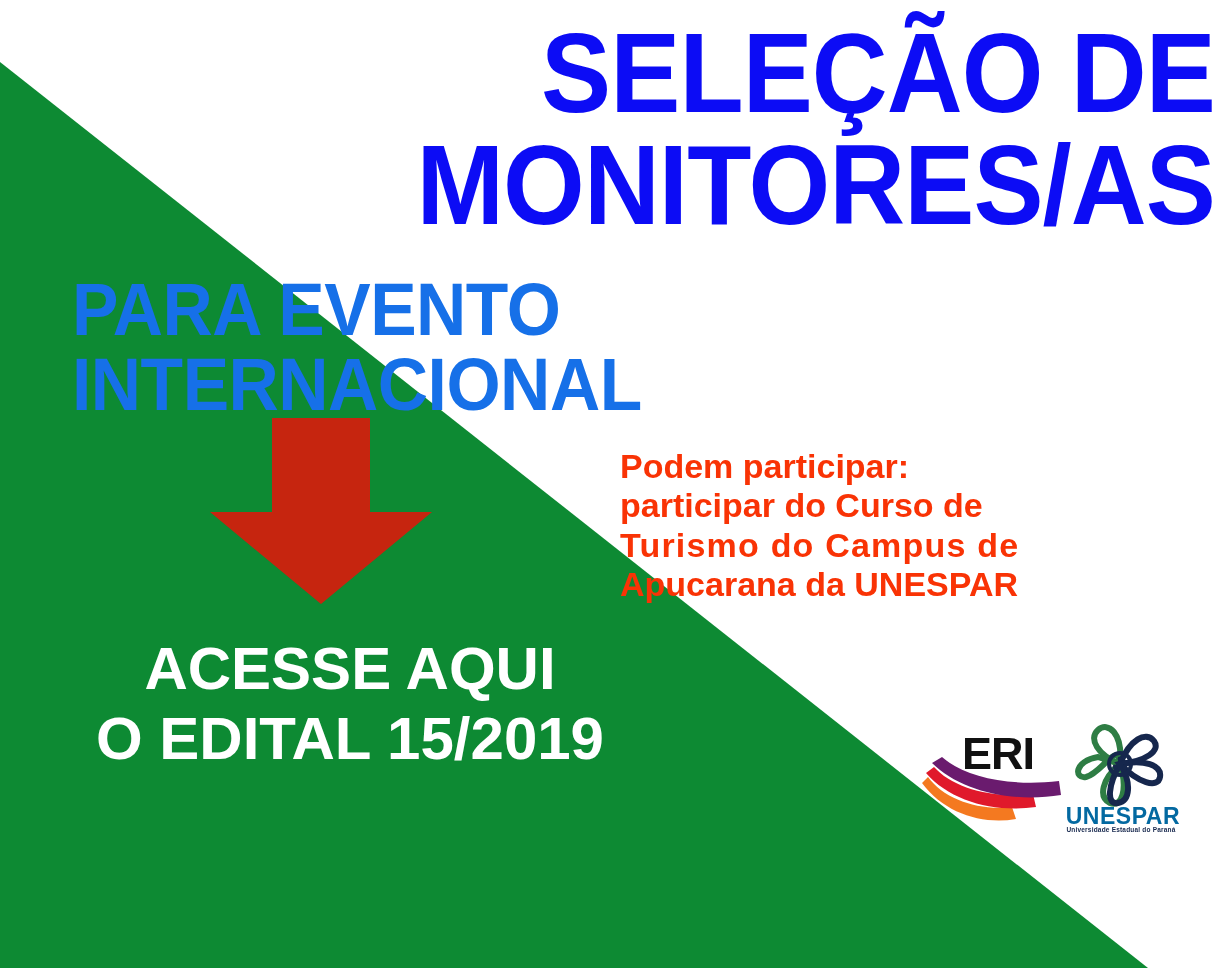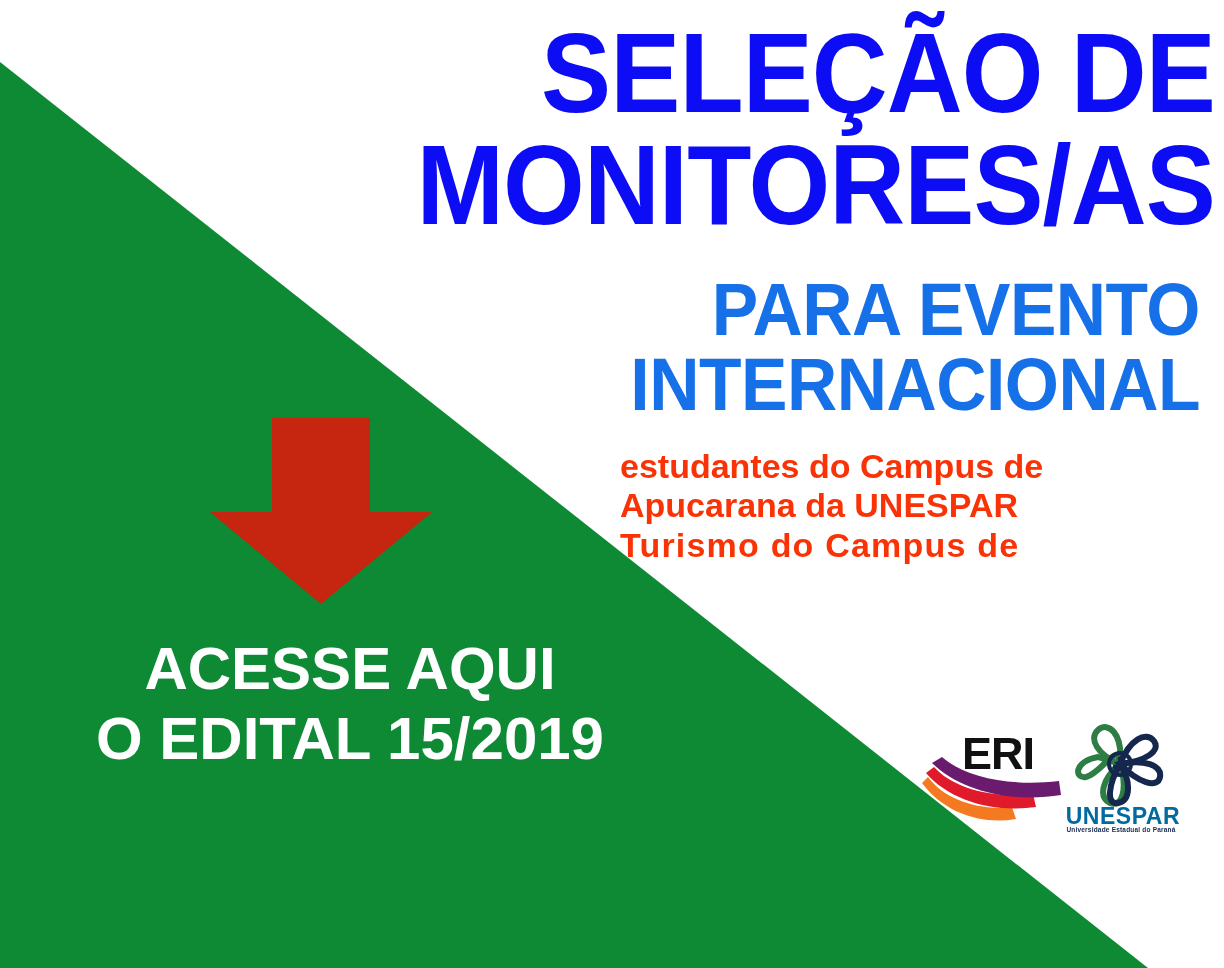--- a/index.html
+++ b/index.html
@@ -41,21 +41,20 @@
     transform:scaleX(0.93);
     transform-origin:right center;
     white-space:nowrap;
   }
 
   
   #subhead{
     position:absolute;
     left:0; top:272px;
     width:1200px;
-    text-align:right;
     line-height:1.02;
   }
   .sub-line{
     display:block;
     color:#1670e8;
     font-weight:700;
     font-size:74px;
     letter-spacing:-0.5px;
     transform:scaleX(0.94);
     transform-origin:right center;
@@ -163,23 +162,24 @@
     <span class="title-line">SELEÇÃO DE</span>
     <span class="title-line">MONITORES/AS</span>
   </div>
 
   <div id="subhead">
     <span class="sub-line">PARA EVENTO</span>
     <span class="sub-line">INTERNACIONAL</span>
   </div>
 
   <div id="eligibility">
-    <span class="elig-line">estudantes do Campus de</span>
+    <span class="elig-line">Podem participar:</span>
+    <span class="elig-line">participar do Curso de</span>
+    <span class="elig-line wide">Turismo  do  Campus  de</span>
     <span class="elig-line">Apucarana da UNESPAR</span>
-    <span class="elig-line wide">Turismo  do  Campus  de</span>
   </div>
 
   <div id="down-arrow">
     <svg viewBox="0 0 222 186" xmlns="http://www.w3.org/2000/svg" aria-hidden="true">
       <polygon points="62,0 160,0 160,94 222,94 111,186 0,94 62,94" fill="#c6250f"></polygon>
     </svg>
   </div>
 
   <div id="cta">
     <span class="cta-line">ACESSE AQUI</span>

